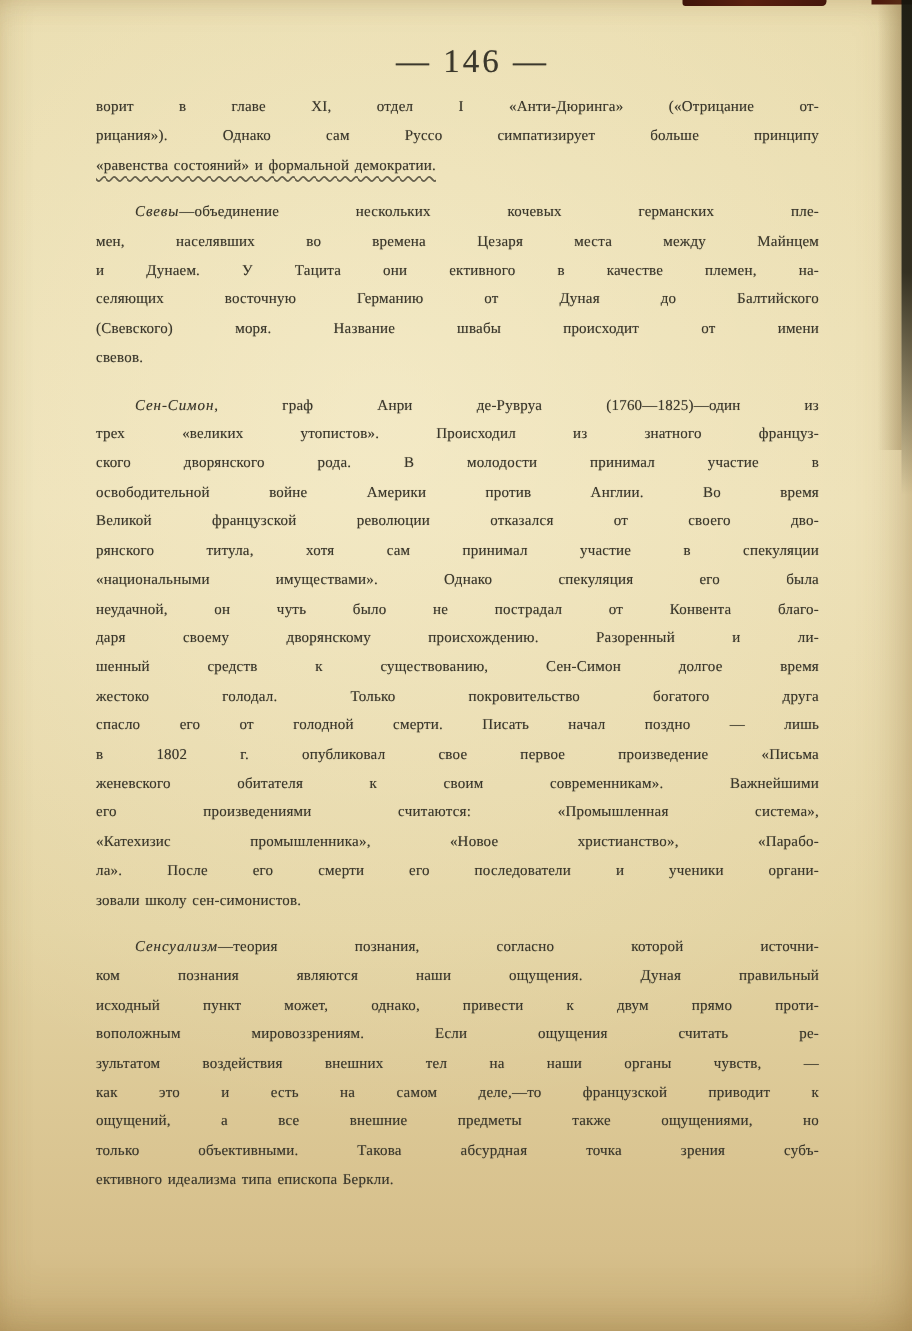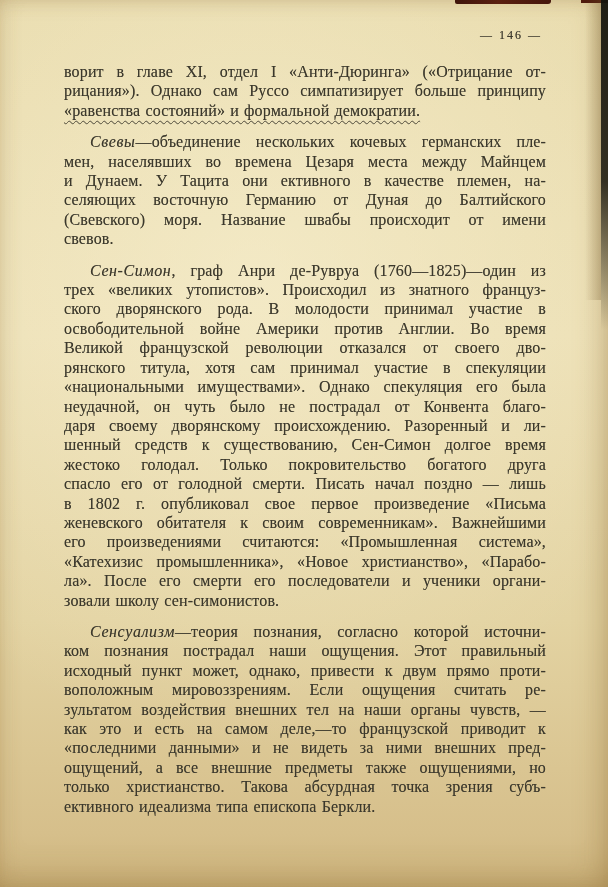--- a/index.html
+++ b/index.html
@@ -40,30 +40,30 @@
   .edge-strip{
     right:0;top:0;width:7px;height:330px;
     background:linear-gradient(180deg,rgba(22,22,14,.95) 0%,rgba(30,28,18,.88) 55%,rgba(30,28,18,0) 100%);
   }
   .edge-shadow{
     right:7px;top:0;width:16px;height:300px;
     background:linear-gradient(90deg,rgba(110,85,40,0),rgba(110,85,40,.28));
   }
   
   .page-number{
-    position:absolute;left:60px;top:28px;width:482px;
-    text-align:right;font-size:12px;letter-spacing:2px;
+    position:absolute;left:74px;top:28px;width:482px;
+    text-align:center;font-size:22px;letter-spacing:2px;
     color:var(--ink);
     text-shadow:0 0 .5px rgba(59,56,44,.55);
   }
   
   .text-block{
     position:absolute;left:64px;top:62px;width:482px;
     color:var(--ink);
-    font-size:16px;
+    font-size:10px;
     text-shadow:0 0 .5px rgba(59,56,44,.5);
   }
   .para{margin:0 0 12px 0;}
   .line{
     line-height:19.4px;
     text-align:justify;
     text-align-last:justify;
     text-justify:inter-word;
     word-spacing:1px;
     letter-spacing:.15px;
@@ -120,24 +120,23 @@
         <div class="line"><span>спасло его от голодной смерти. Писать начал поздно — лишь</span></div>
         <div class="line"><span>в 1802 г. опубликовал свое первое произведение «Письма</span></div>
         <div class="line"><span>женевского обитателя к своим современникам». Важнейшими</span></div>
         <div class="line"><span>его произведениями считаются: «Промышленная система»,</span></div>
         <div class="line"><span>«Катехизис промышленника», «Новое христианство», «Парабо-</span></div>
         <div class="line"><span>ла». После его смерти его последователи и ученики органи-</span></div>
         <div class="line last"><span>зовали школу сен-симонистов.</span></div>
       </div>
       <div class="para">
         <div class="line first-indent"><span class="it">Сенсуализм</span><span>—теория познания, согласно которой источни-</span></div>
-        <div class="line"><span>ком познания пострадал наши ощущения. Этот правильный</span></div>
+        <div class="line"><span>ком познания являются наши ощущения. Дуная правильный</span></div>
         <div class="line"><span>исходный пункт может, однако, привести к двум прямо проти-</span></div>
         <div class="line"><span>воположным мировоззрениям. Если ощущения считать ре-</span></div>
         <div class="line"><span>зультатом воздействия внешних тел на наши органы чувств, —</span></div>
         <div class="line"><span>как это и есть на самом деле,—то французской приводит к</span></div>
-        <div class="line"><span>«последними данными» и не видеть за ними внешних пред-</span></div>
         <div class="line"><span>ощущений, а все внешние предметы также ощущениями, но</span></div>
-        <div class="line"><span>только христианство. Такова абсурдная точка зрения субъ-</span></div>
+        <div class="line"><span>только объективными. Такова абсурдная точка зрения субъ-</span></div>
         <div class="line last"><span>ективного идеализма типа епископа Беркли.</span></div>
       </div>
     </div>
 </div>
 
 </body></html>

